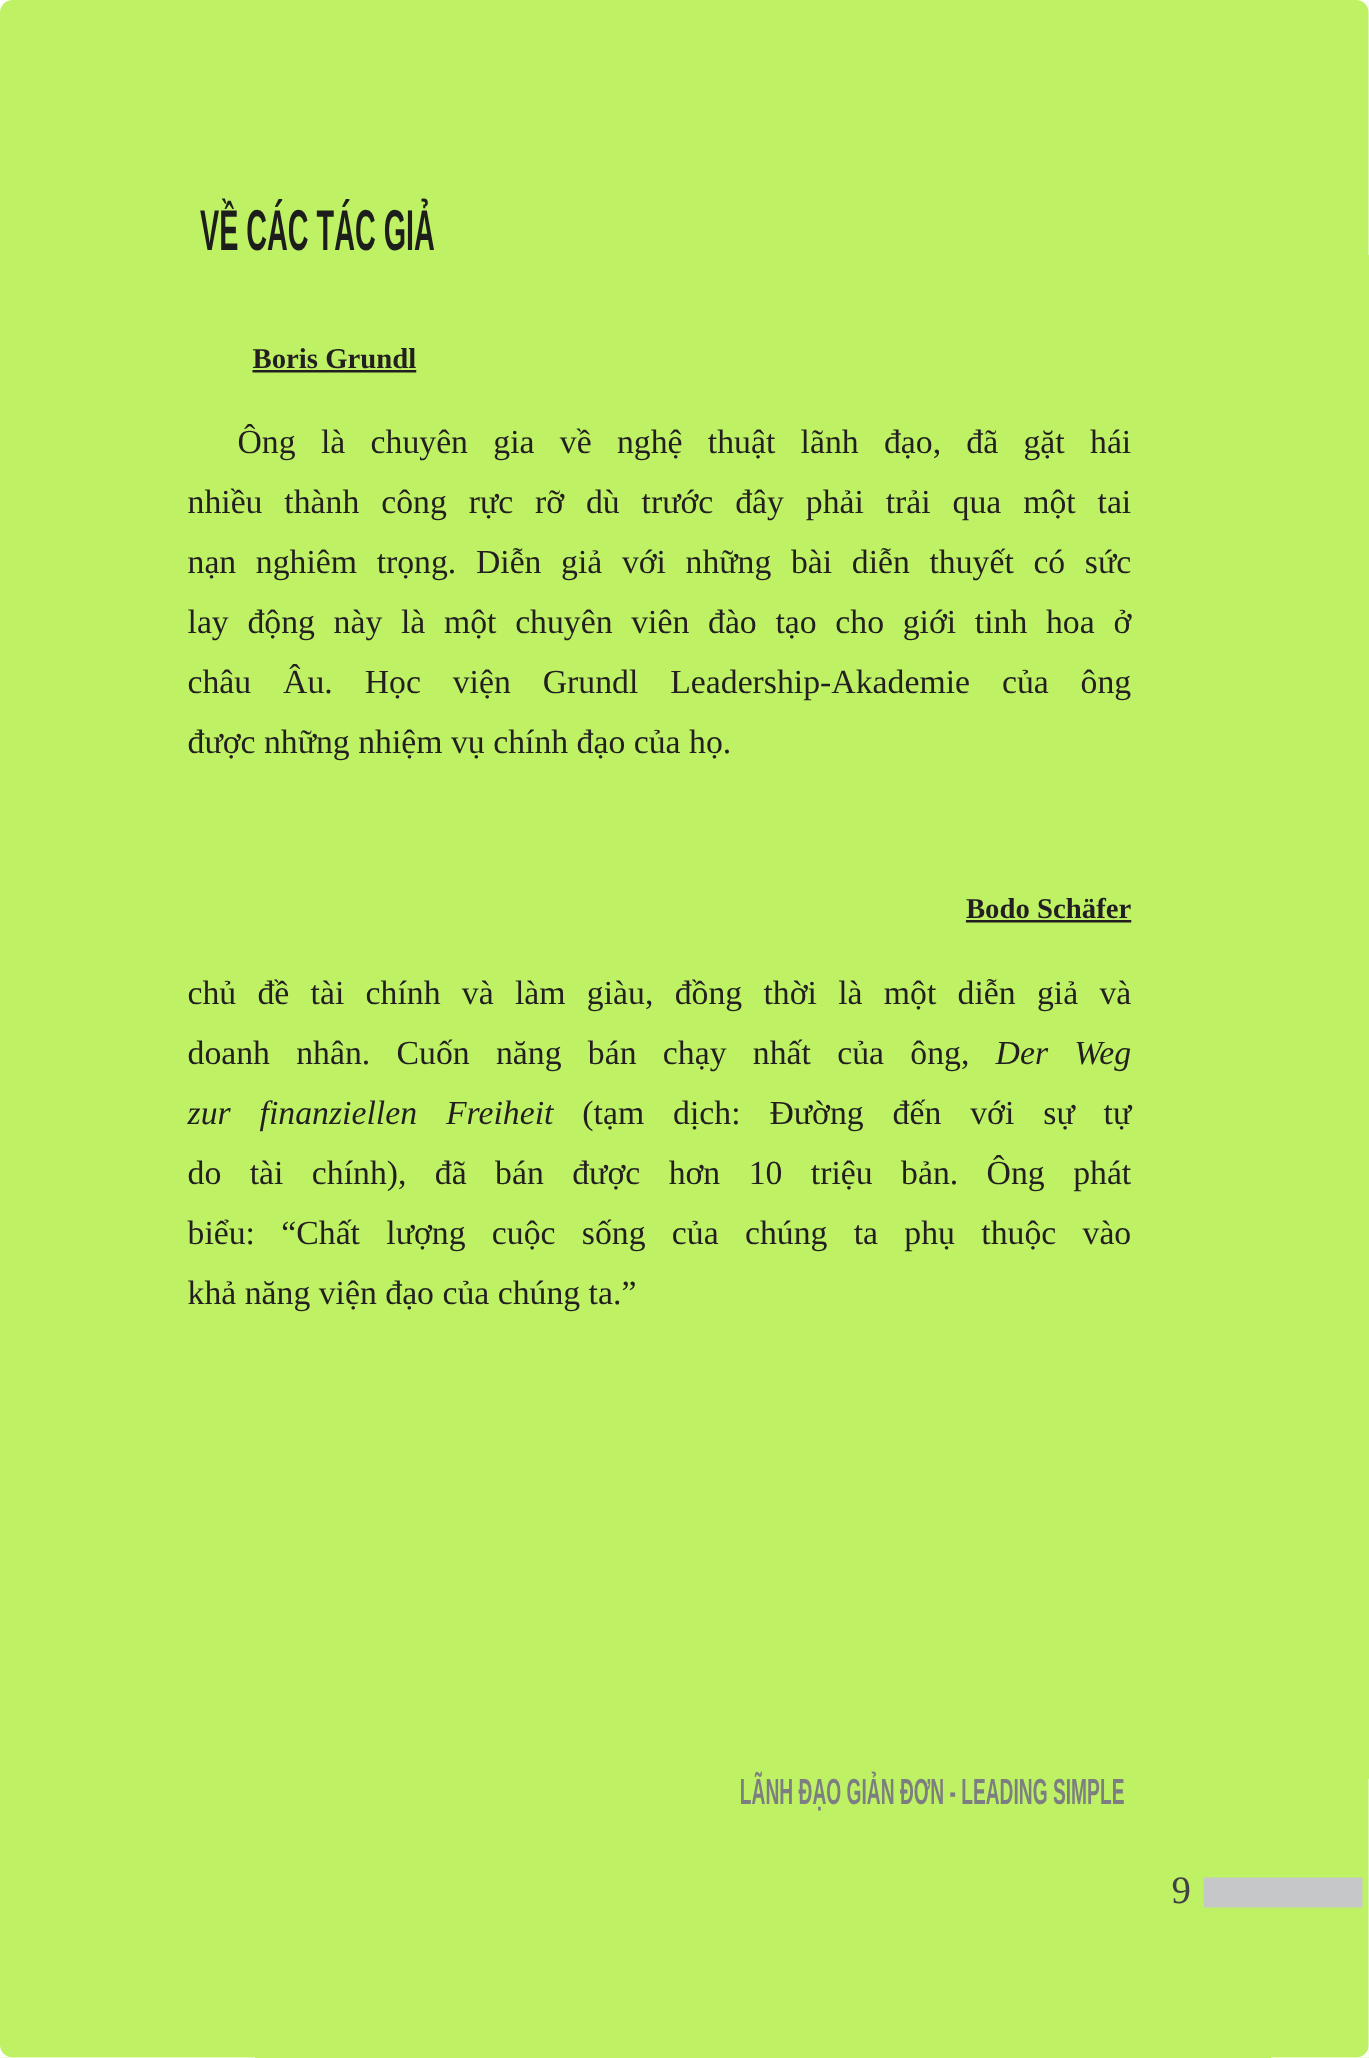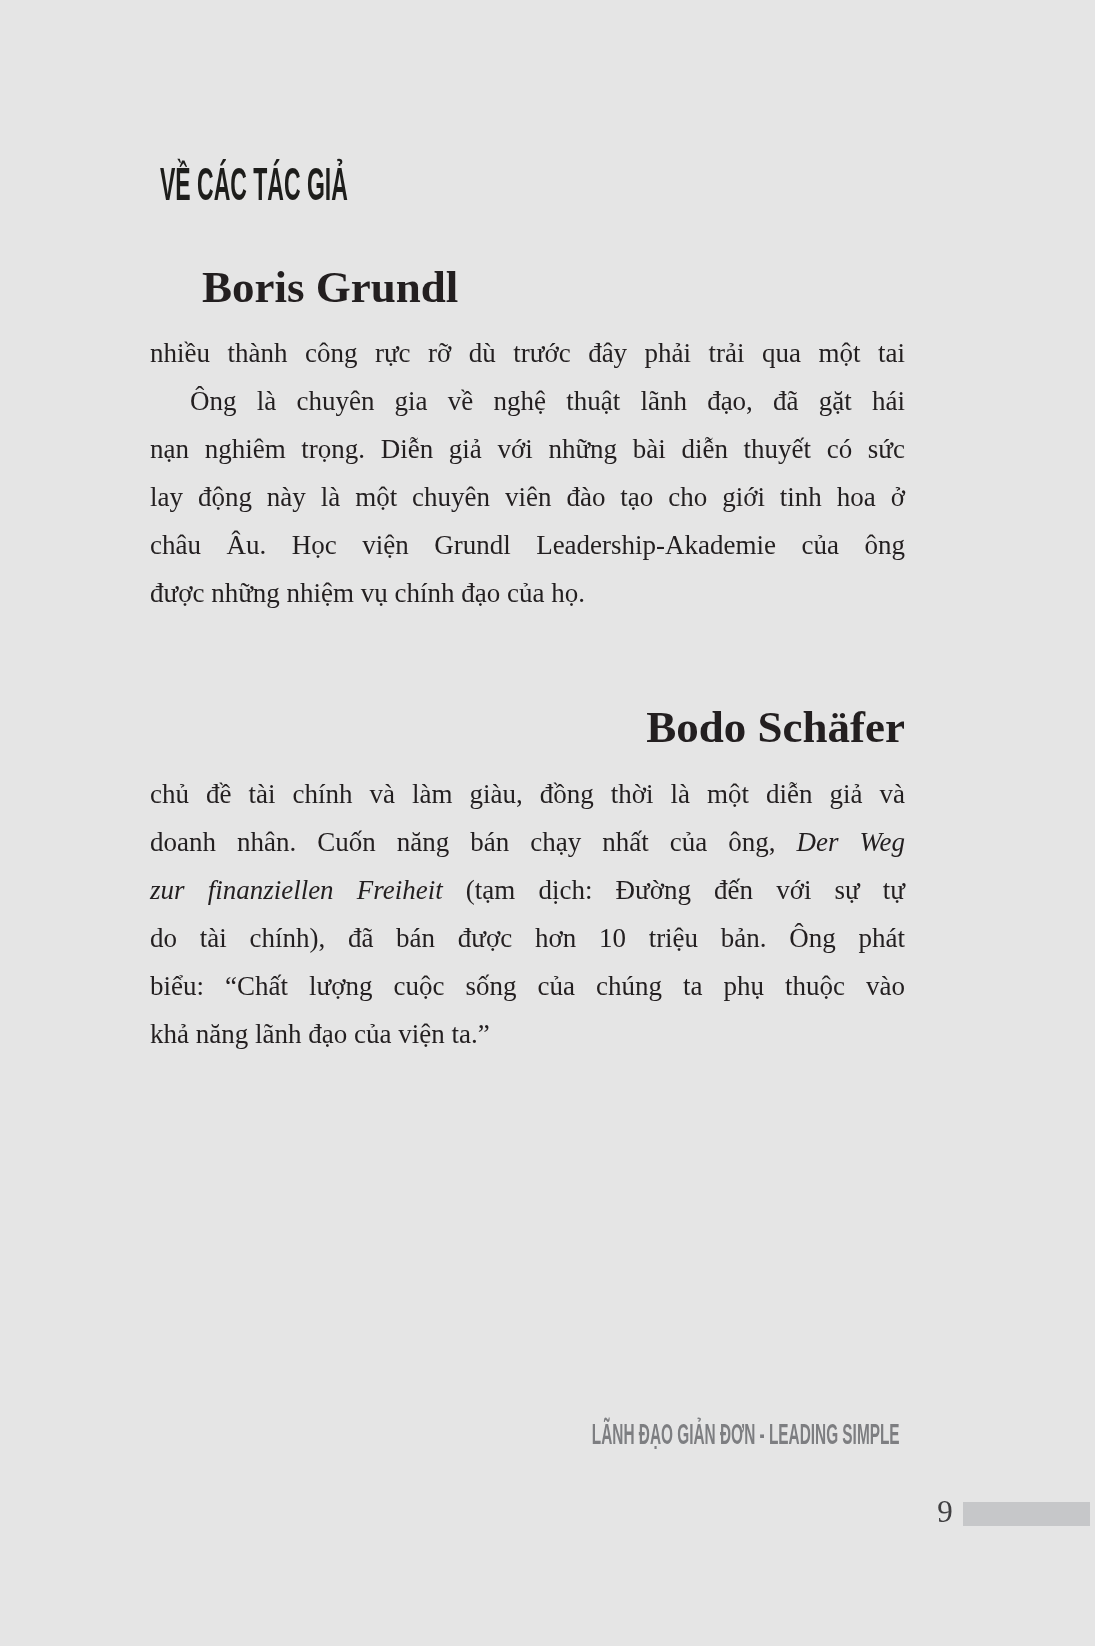--- a/index.html
+++ b/index.html
@@ -1,24 +1,25 @@
 <!DOCTYPE html>
 <html><head>
 <meta charset="utf-8">
 <style>
   * { margin: 0; padding: 0; box-sizing: border-box; }
   html, body { background: #ffffff; }
   .page {
     position: relative;
     width: 1095px;
     height: 1646px;
-    background: #e5e5e5;
+    background: #bef264;
     overflow: hidden;
     font-family: "Liberation Serif", serif;
     color: #231f20;
+    border-radius: 10px;
   }
   .content {
     position: absolute;
     top: 0; left: 150px;
     width: 755px;
   }
   
   .title {
     margin-top: 160px;
     margin-left: 10px;
@@ -32,24 +33,25 @@
     transform-origin: 0 50%;
     font-family: "Liberation Sans", sans-serif;
     font-weight: bold;
     font-size: 46px;
     letter-spacing: 0px;
     color: #1d1d1b;
   }
   h2.author-heading {
     font-family: "Liberation Serif", serif;
     font-weight: bold;
-    font-size: 45px;
+    font-size: 23px;
     line-height: 32px;
     padding-left: 52px;
     color: #231f20;
+    text-decoration: underline;
   }
   h2.h-first  { margin-top: 63px; }
   h2.h-second { margin-top: 94px; text-align: right; }
   .para { width: 755px; font-size: 27px; }
   .para-first  { margin-top: 26px; }
   .para-second { margin-top: 27px; }
   .line {
     line-height: 48px;
     text-align: justify;
     text-align-last: justify;
@@ -99,38 +101,38 @@
 <body>
 
 <div class="page">
   <div class="content">
 
     <h1 class="title"><span class="squeeze">VỀ CÁC TÁC GIẢ</span></h1>
 
     <section>
       <h2 class="author-heading h-first">Boris Grundl</h2>
       <div class="para para-first">
+          <div class="line first"><span>Ông là chuyên gia về nghệ thuật lãnh đạo, đã gặt hái</span></div>
           <div class="line"><span>nhiều thành công rực rỡ dù trước đây phải trải qua một tai</span></div>
-          <div class="line first"><span>Ông là chuyên gia về nghệ thuật lãnh đạo, đã gặt hái</span></div>
           <div class="line"><span>nạn nghiêm trọng. Diễn giả với những bài diễn thuyết có sức</span></div>
           <div class="line"><span>lay động này là một chuyên viên đào tạo cho giới tinh hoa ở</span></div>
           <div class="line"><span>châu Âu. Học viện Grundl Leadership-Akademie của ông</span></div>
           <div class="line last"><span>được những nhiệm vụ chính đạo của họ.</span></div>
         </div>
     </section>
 
     <section>
       <h2 class="author-heading h-second">Bodo Schäfer</h2>
       <div class="para para-second">
           <div class="line"><span>chủ đề tài chính và làm giàu, đồng thời là một diễn giả và</span></div>
           <div class="line"><span>doanh nhân. Cuốn năng bán chạy nhất của ông, </span><em>Der Weg</em></div>
           <div class="line"><em>zur finanziellen Freiheit</em><span> (tạm dịch: Đường đến với sự tự</span></div>
           <div class="line"><span>do tài chính), đã bán được hơn 10 triệu bản. Ông phát</span></div>
           <div class="line"><span>biểu: “Chất lượng cuộc sống của chúng ta phụ thuộc vào</span></div>
-          <div class="line last"><span>khả năng lãnh đạo của viện ta.”</span></div>
+          <div class="line last"><span>khả năng viện đạo của chúng ta.”</span></div>
         </div>
     </section>
   </div>
 
   <footer>
     <div class="running-title-wrap"><span class="squeeze-r">LÃNH ĐẠO GIẢN ĐƠN - LEADING SIMPLE</span></div>
     <span class="pagenum">9</span>
     <span class="footer-bar"></span>
   </footer>
 </div>

